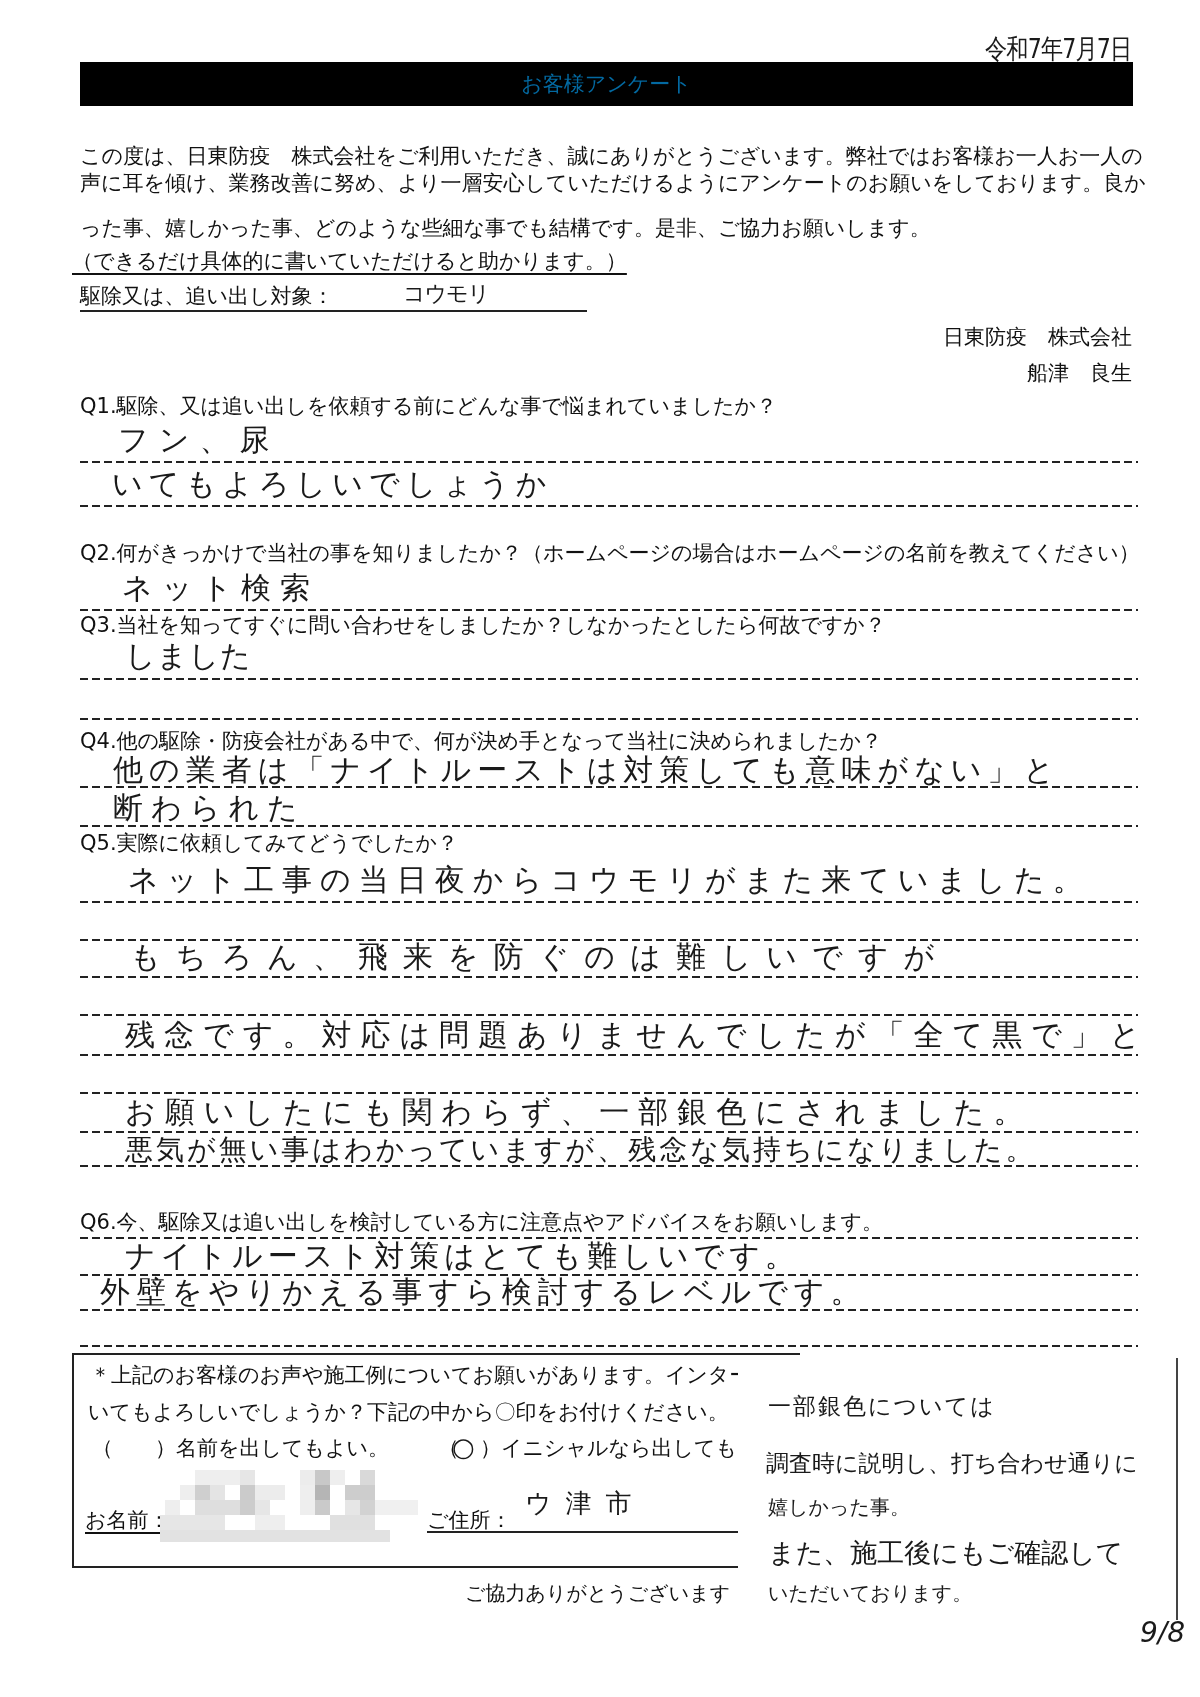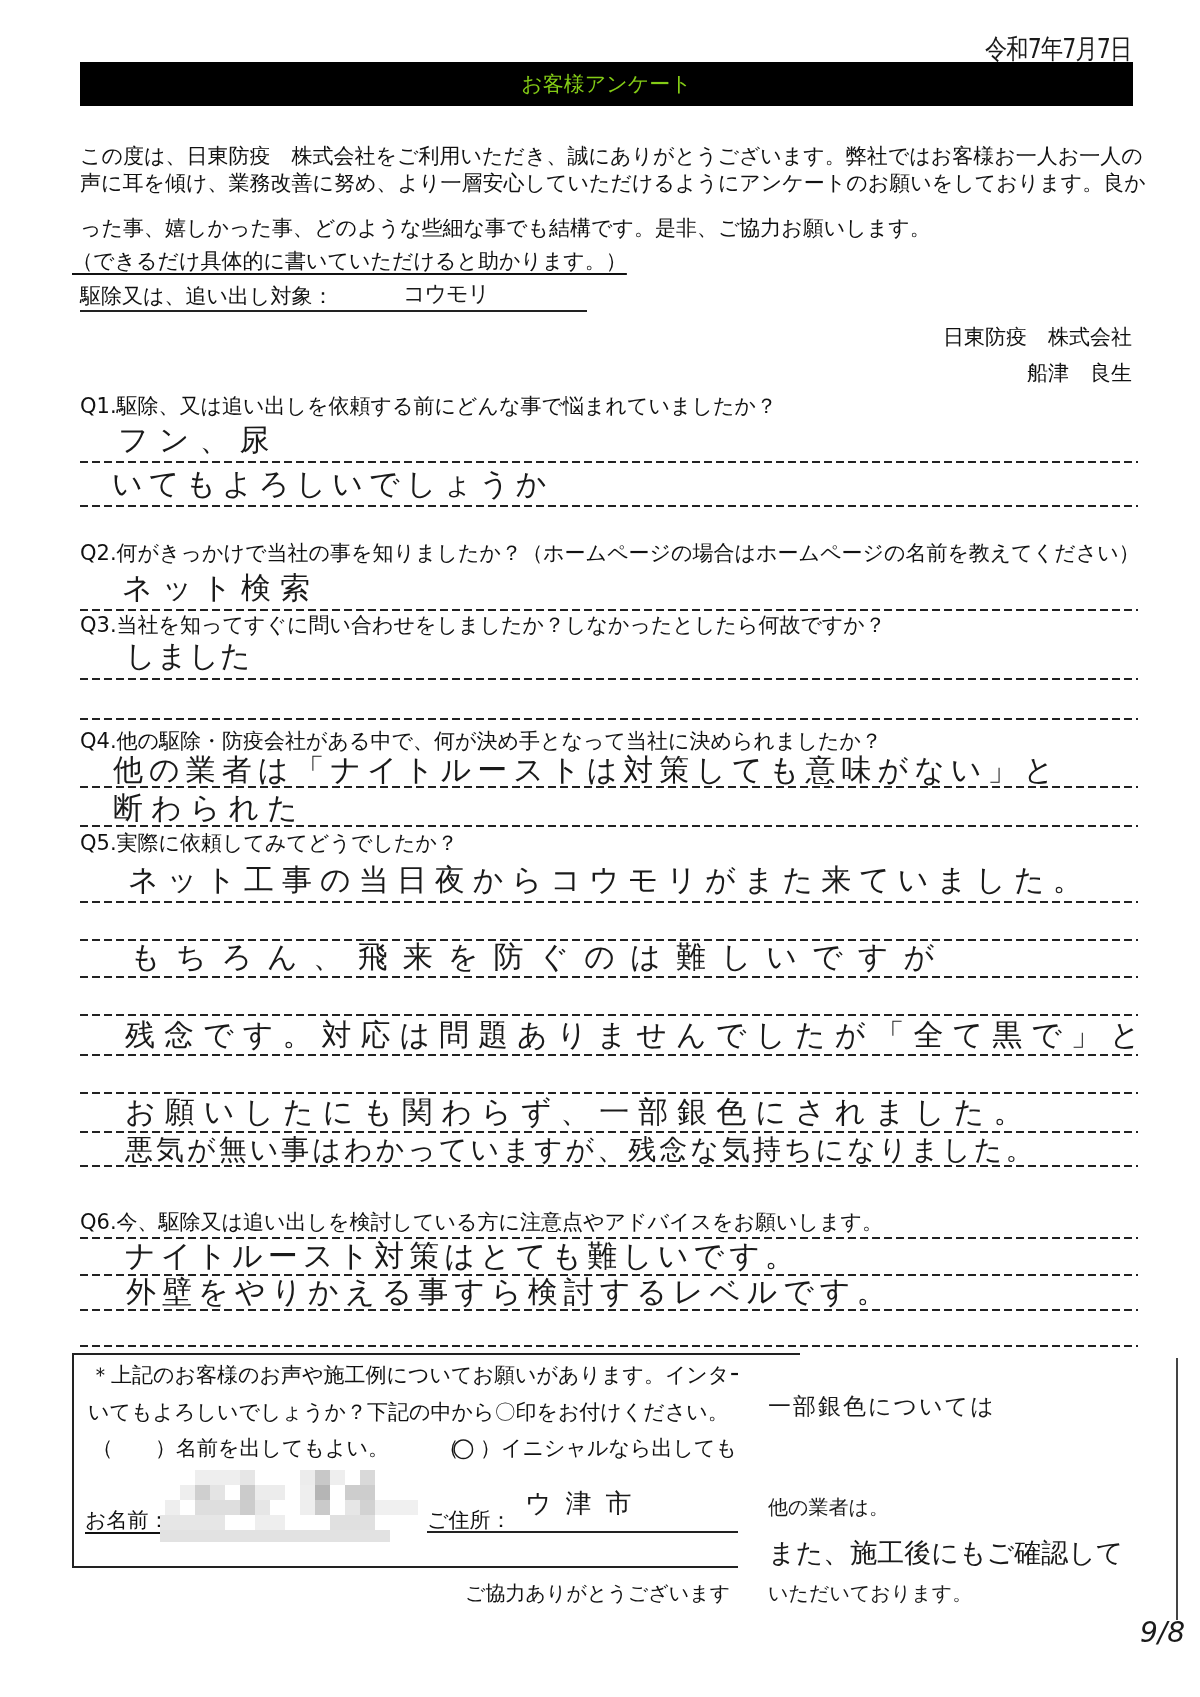--- a/index.html
+++ b/index.html
@@ -4,21 +4,21 @@
 <style>
   html, body { margin: 0; padding: 0; background: #ffffff; }
   body { width: 1200px; height: 1697px; position: relative; overflow: hidden;
          font-family: "DejaVu Sans", "Liberation Sans", sans-serif; color: #111; }
   .abs { position: absolute; white-space: nowrap; }
   .pr { font-size: 21px; line-height: 21px; color: #111; }
   .hw { font-size: 30px; line-height: 30px; color: #1a1a1a; font-weight: normal; }
   .dash { position: absolute; left: 80px; width: 1058px; height: 2px;
           background: repeating-linear-gradient(90deg, #222 0 8px, transparent 8px 12px); }
   .bar { position: absolute; left: 80px; top: 62px; width: 1053px; height: 44px; background: #000; }
-  .bar-title { position: absolute; left: 0; right: 0; top: 0; text-align: center; color: #84cc16;
+  .bar-title { position: absolute; left: 0; right: 0; top: 0; text-align: center; color: #0369a1;
                font-size: 21px; line-height: 44px; }
   .uline { text-decoration: underline; text-decoration-thickness: 2px; text-underline-offset: 5px; }
   .hline { position: absolute; height: 2px; background: #222; }
   .frame { position: absolute; left: 72px; top: 1353px; width: 1102px; height: 211px;
            border: 2px solid #222; }
   .px { position: absolute; height: 15px; }
   .note { position: absolute; left: 738px; top: 1358px; width: 438px; height: 262px;
           background: #fff; border-right: 2px solid #444; z-index: 5; }
   .note-cover { position: absolute; left: 800px; top: 1348px; width: 380px; height: 11px;
                 background: #fff; z-index: 5; }
@@ -97,21 +97,21 @@
   <div class="abs hw" style="left:128px; top:865px; letter-spacing:8px;">ネット工事の当日夜からコウモリがまた来ていました。</div>
   <div class="abs hw" style="left:130px; top:942px; letter-spacing:15px;">もちろん、飛来を防ぐのは難しいですが</div>
   <div class="abs hw" style="left:125px; top:1020px; letter-spacing:9px;">残念です。対応は問題ありませんでしたが「全て黒で」と</div>
   <div class="abs hw" style="left:125px; top:1097px; letter-spacing:9px;">お願いしたにも関わらず、一部銀色にされました。</div>
   <div class="abs hw" style="left:125px; top:1136px; font-size:28px; line-height:28px; letter-spacing:3px;">悪気が無い事はわかっていますが、残念な気持ちになりました。</div>
 </div>
 
 <div>
   <div class="abs pr" style="left:80px; top:1212px;">Q6.今、駆除又は追い出しを検討している方に注意点やアドバイスをお願いします。</div>
   <div class="abs hw" style="left:125px; top:1241px; letter-spacing:5px;">ナイトルースト対策はとても難しいです。</div>
-  <div class="abs hw" style="left:126px; top:1277px; letter-spacing:6px;">外壁をやりかえる事すら検討するレベルです。</div>
+  <div class="abs hw" style="left:100px; top:1277px; letter-spacing:6px;">外壁をやりかえる事すら検討するレベルです。</div>
 </div>
 
 <div>
   <div class="frame"></div>
   <div class="abs" style="left:90px; top:1365px; font-size:21px; line-height:21px;">＊上記のお客様のお声や施工例についてお願いがあります。インターネ</div>
   <div class="abs" style="left:88px; top:1402px; font-size:21px; line-height:21px;">いてもよろしいでしょうか？下記の中から〇印をお付けください。</div>
   <div class="abs" style="left:92px; top:1438px; font-size:21px; line-height:21px;">（　　）名前を出してもよい。</div>
   <div class="abs" style="left:438px; top:1438px; font-size:21px; line-height:21px;">（　）イニシャルなら出してもよ</div>
   <div class="abs hw" style="left:452px; top:1434px; font-size:26px; line-height:26px;">○</div>
 
@@ -149,17 +149,18 @@
   <div class="abs" style="left:427px; top:1510px; font-size:21px; line-height:21px;">ご住所：</div>
   <div class="hline" style="left:427px; top:1531px; width:311px;"></div>
   <div class="abs hw" style="left:525px; top:1490px; font-size:26px; line-height:26px; letter-spacing:14px;">ウ津市</div>
 </div>
 
 <div class="abs" style="left:465px; top:1583px; font-size:20px; line-height:20px;">ご協力ありがとうございます</div>
 
 <div class="note-cover"></div>
 <div class="note">
   <div class="note-line" style="top:37px; font-size:23px; line-height:23px; letter-spacing:2px;">一部銀色については</div>
-  <div class="note-line" style="top:139px; font-size:20px; line-height:20px;">他の業者は。</div>
+  <div class="note-line" style="top:94px; left:28px; font-size:23px; line-height:23px;">調査時に説明し、打ち合わせ通りに</div>
+  <div class="note-line" style="top:139px; font-size:20px; line-height:20px;">嬉しかった事。</div>
   <div class="note-line" style="top:185px; font-size:27px; line-height:20px;">また、施工後にもご確認して</div>
   <div class="note-line" style="top:225px; font-size:20px; line-height:20px;">いただいております。</div>
 </div>
 <div class="abs hw" style="left:1140px; top:1622px; font-size:28px; line-height:22px; font-style:italic;">9/8</div>
 
 </body></html>

